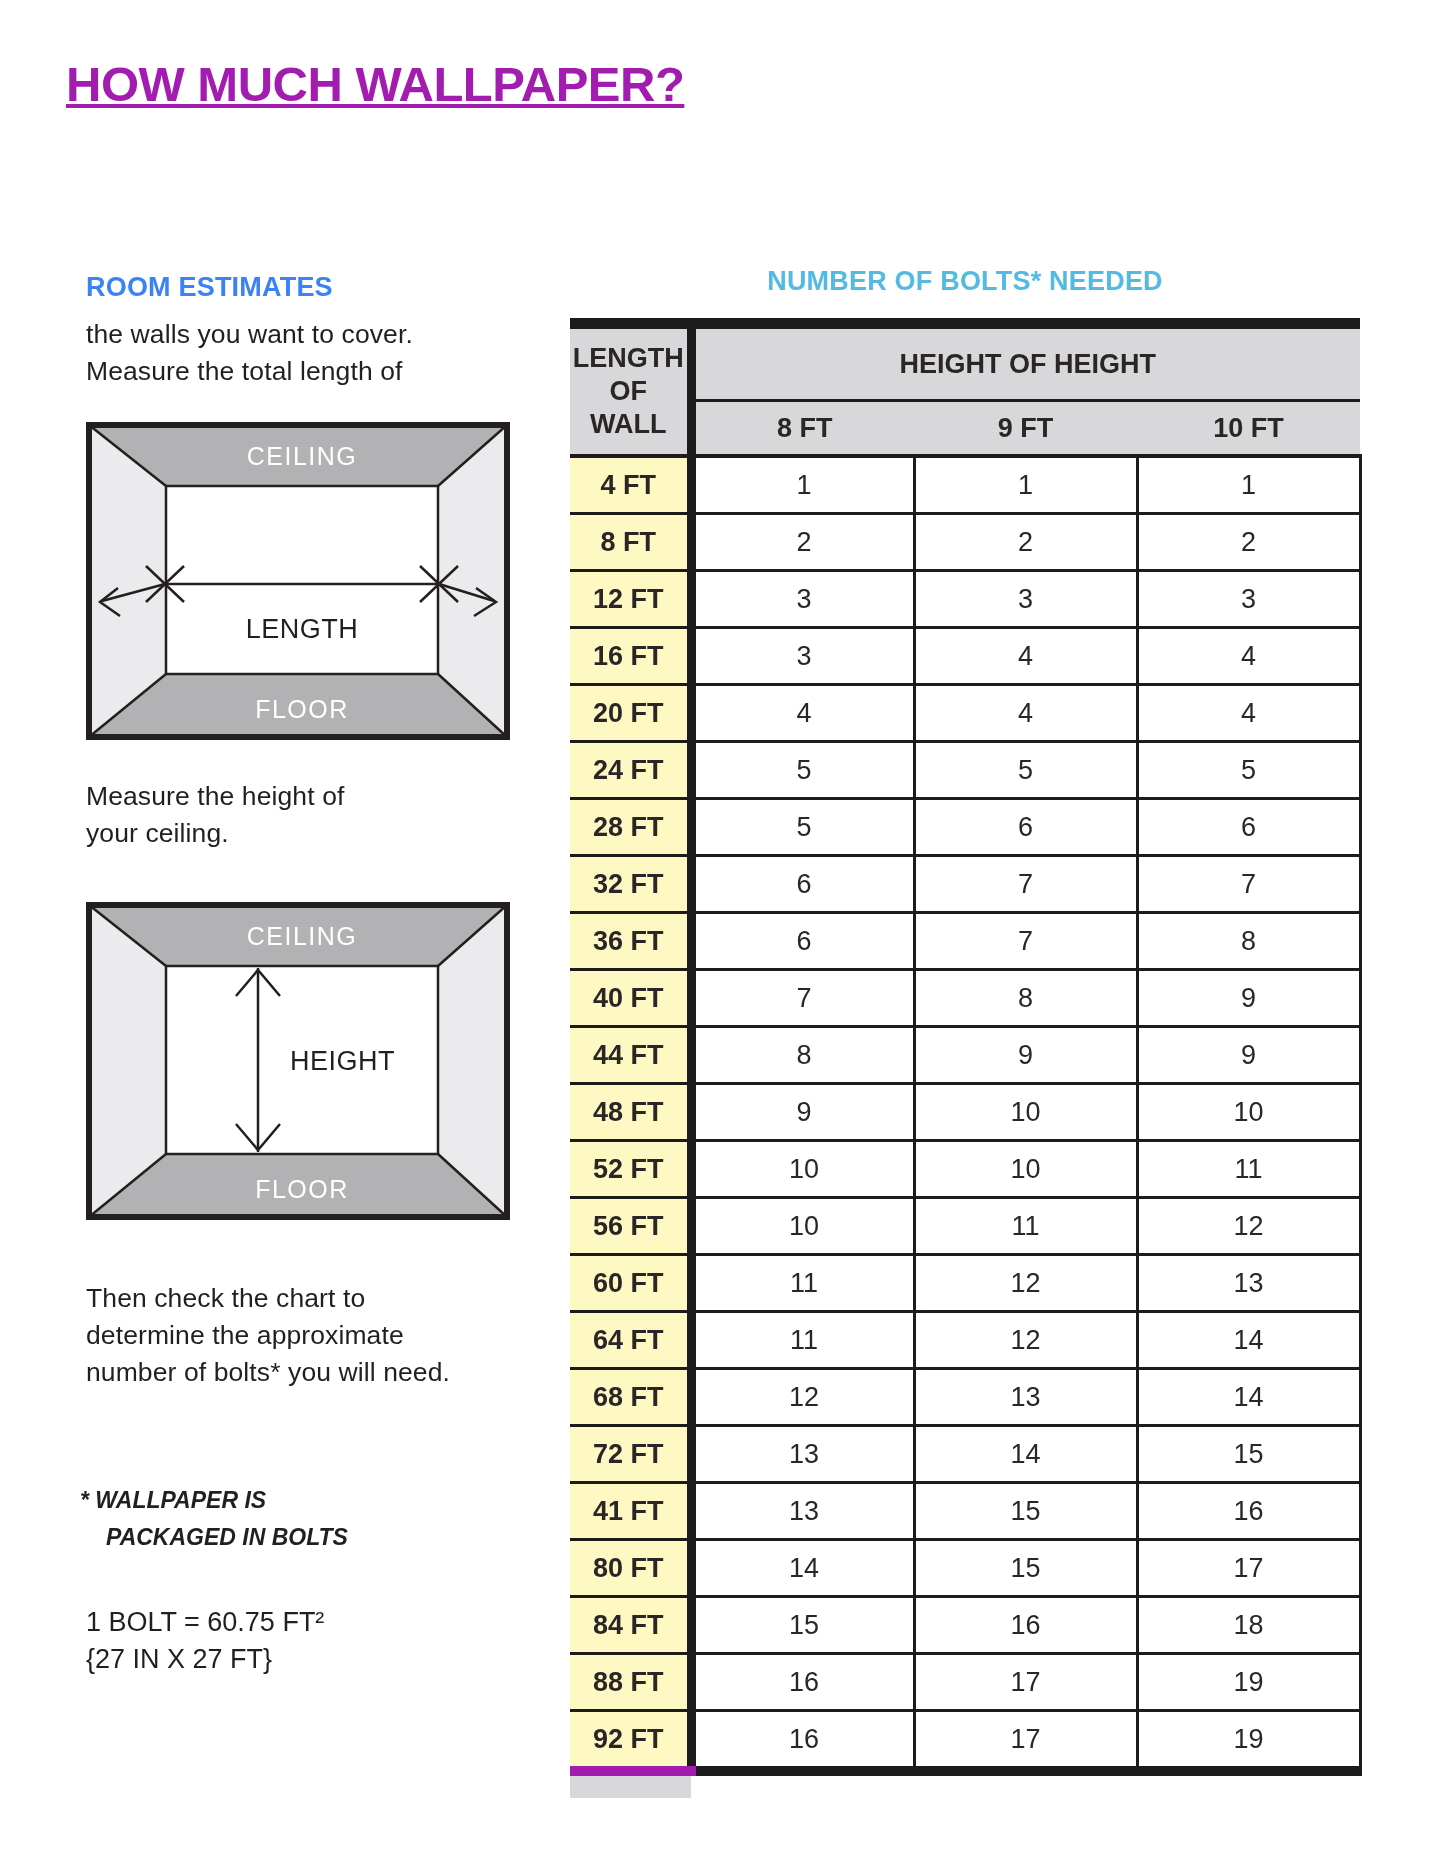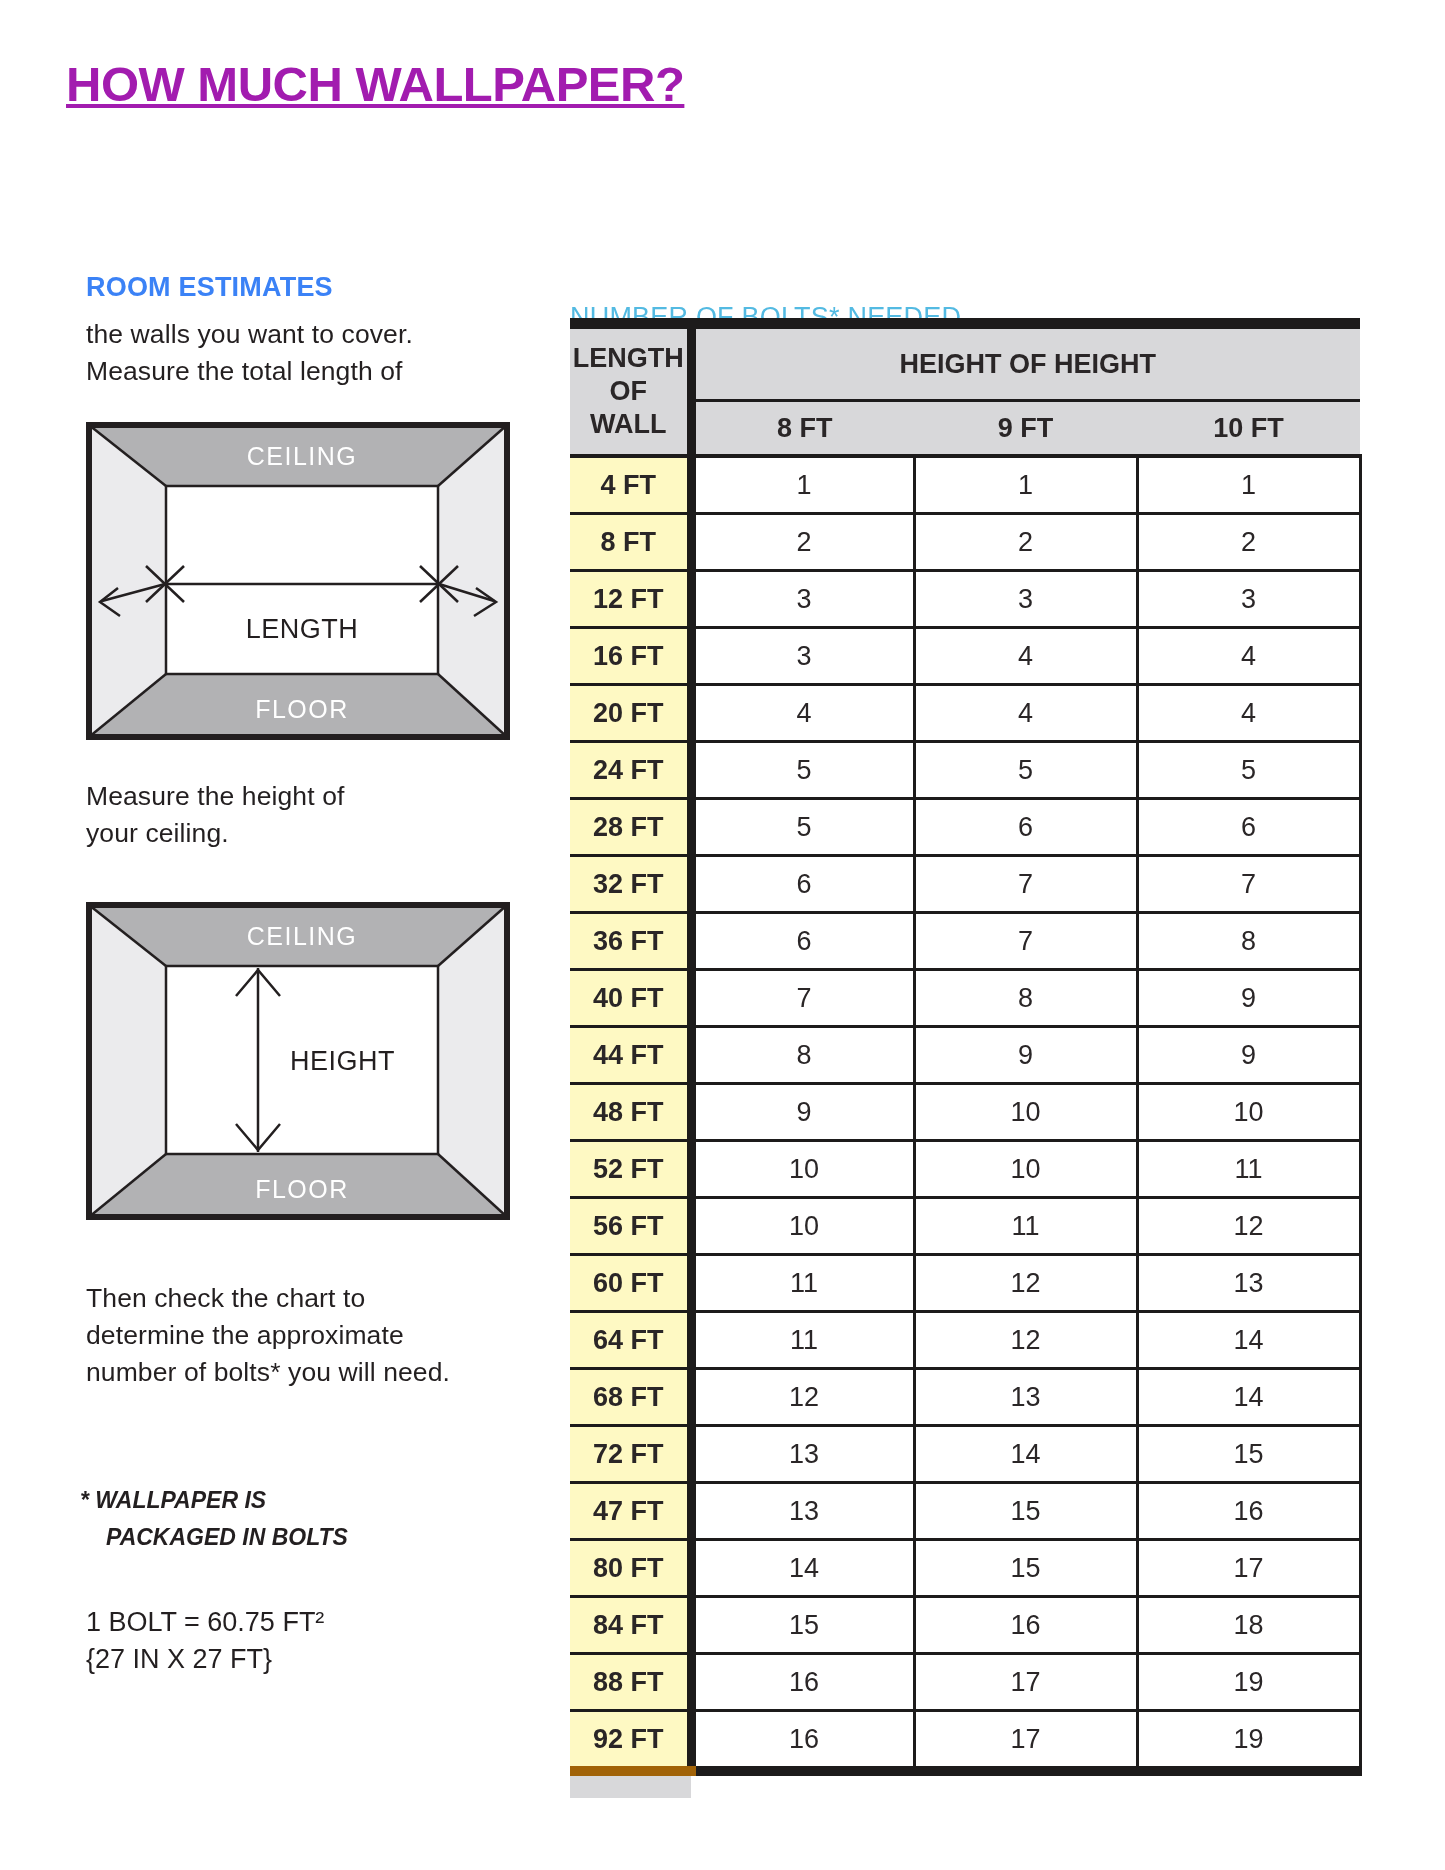--- a/index.html
+++ b/index.html
@@ -24,21 +24,21 @@
   .diagram1{position:absolute;left:0;top:152px;}
   .step2{position:absolute;left:0;top:508px;}
   .diagram2{position:absolute;left:0;top:632px;}
   .step3{position:absolute;left:0;top:1010px;}
   .note{position:absolute;left:-6px;top:1212px;font-size:23px;font-weight:bold;line-height:37px;font-style:italic;}
   .note .indent{padding-left:26px;}
   .bolt{position:absolute;left:0;top:1322px;font-size:27px;font-weight:normal;line-height:37px;margin-top:12px;}
   
   .table-heading{
     position:absolute;left:570px;top:266px;width:790px;
-    font-size:27px;font-weight:normal;color:#53bae2;letter-spacing:0.2px;margin-top:36px;
+    text-align:center;font-size:27px;font-weight:bold;color:#53bae2;letter-spacing:0.2px;
   }
   .table-wrap{position:absolute;left:570px;top:318px;width:790px;}
   table.bolts{
     width:790px;border-collapse:collapse;table-layout:fixed;
     border-top:11px solid #1d1b1b;
   }
   table.bolts th, table.bolts td{
     text-align:center;vertical-align:middle;
     font-size:27px;color:#2a2627;padding:0;
   }
@@ -58,21 +58,21 @@
   tbody th.rowlab{
     background:#fef9c3;font-weight:bold;height:54px;
     border-bottom:3px solid #1d1b1b;
   }
   tbody td{
     background:#ffffff;height:54px;
     border:3px solid #1d1b1b;
   }
   tbody td:first-of-type{border-left:9px solid #1d1b1b;}
   tbody tr:last-child td{border-bottom:10px solid #1d1b1b;}
-  tbody tr:last-child th.rowlab{border-bottom:10px solid #a16207;margin-left:24px;}
+  tbody tr:last-child th.rowlab{border-bottom:10px solid #a21caf;margin-left:24px;}
   .gray-tab{width:121px;height:22px;background:#d8d8da;}
   
   .room-svg{display:block;}
   .room-svg text{font-family:"Liberation Sans", sans-serif;}
   .wall-label{fill:#ffffff;font-size:25px;letter-spacing:1.5px;}
   .dim-label{fill:#231f20;font-size:27px;letter-spacing:0.5px;}
 </style>
 </head>
 <body>
 
@@ -285,21 +285,21 @@
           <td>13</td>
           <td>14</td>
         </tr>
         <tr>
           <th class="rowlab">72 FT</th>
           <td>13</td>
           <td>14</td>
           <td>15</td>
         </tr>
         <tr>
-          <th class="rowlab">47 FT</th>
+          <th class="rowlab">41 FT</th>
           <td>13</td>
           <td>15</td>
           <td>16</td>
         </tr>
         <tr>
           <th class="rowlab">80 FT</th>
           <td>14</td>
           <td>15</td>
           <td>17</td>
         </tr>

